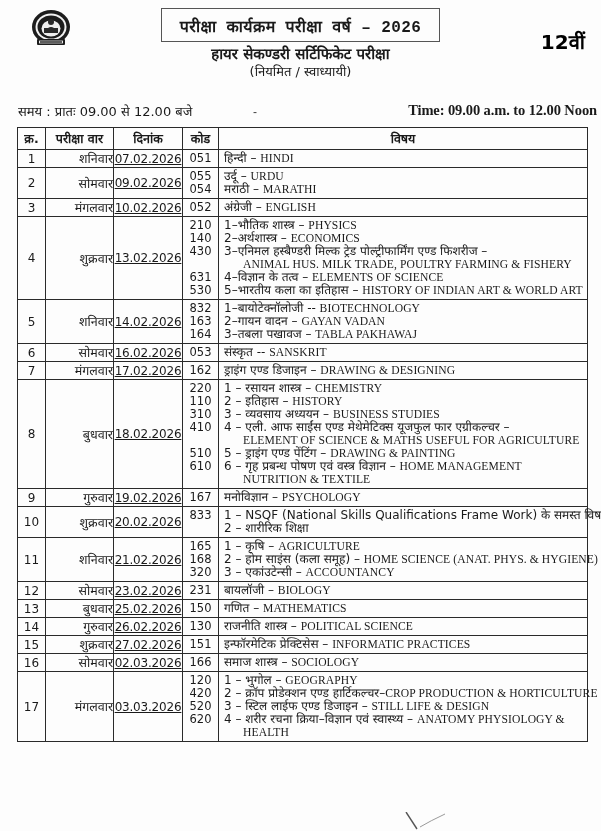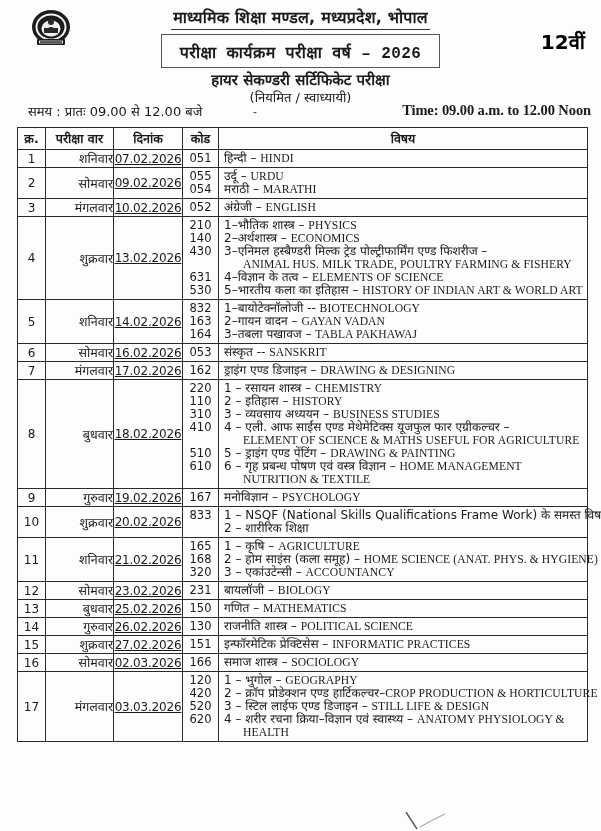--- a/index.html
+++ b/index.html
@@ -96,36 +96,36 @@
   }
 
   
   .time-row {
     position: relative;
     height: 22px;
     margin-top: 2px;
   }
   .time-hi {
     position: absolute;
-    left: 28px;
+    left: 18px;
     top: 0;
     font-family: "DejaVu Sans", sans-serif;
     font-size: 13px;
     font-weight: 500;
   }
   .time-dash {
     position: absolute;
     left: 253px;
     top: 3px;
     font-size: 12px;
     color: #444;
   }
   .time-en {
     position: absolute;
-    right: 10px;
+    right: 4px;
     top: 0;
     font-family: "Liberation Serif", "DejaVu Serif", serif;
     font-size: 14.5px;
     font-weight: bold;
     letter-spacing: -0.1px;
   }
 
   
   .tbl-wrap {
     position: absolute;
@@ -253,21 +253,20 @@
         <rect x="18" y="20" width="14" height="5" fill="#2b2b2b"></rect>
         <rect x="11" y="31" width="28" height="6" rx="1" fill="#1d1d1d"></rect>
         <rect x="13" y="32.6" width="24" height="2.8" fill="#e8e8e8"></rect>
         <rect x="14" y="33.2" width="22" height="1.6" fill="#3a3a3a"></rect>
       </svg>
     </div>
 
     <div class="class-badge">12वीं</div>
 
     <div class="title-block">
-      <div class="line1">माध्यमिक शिक्षा मण्डल, मध्यप्रदेश, भोपाल</div>
       <div class="line2-wrap">
         <span class="line2">परीक्षा  कार्यक्रम परीक्षा वर्ष  –  2026</span>
       </div>
       <div class="line3">हायर सेकण्डरी सर्टिफिकेट परीक्षा</div>
       <div class="line4">(नियमित / स्वाध्यायी)</div>
     </div>
   </div>
 
   <div class="time-row">
     <span class="time-hi">समय : प्रातः 09.00 से 12.00 बजे</span>

